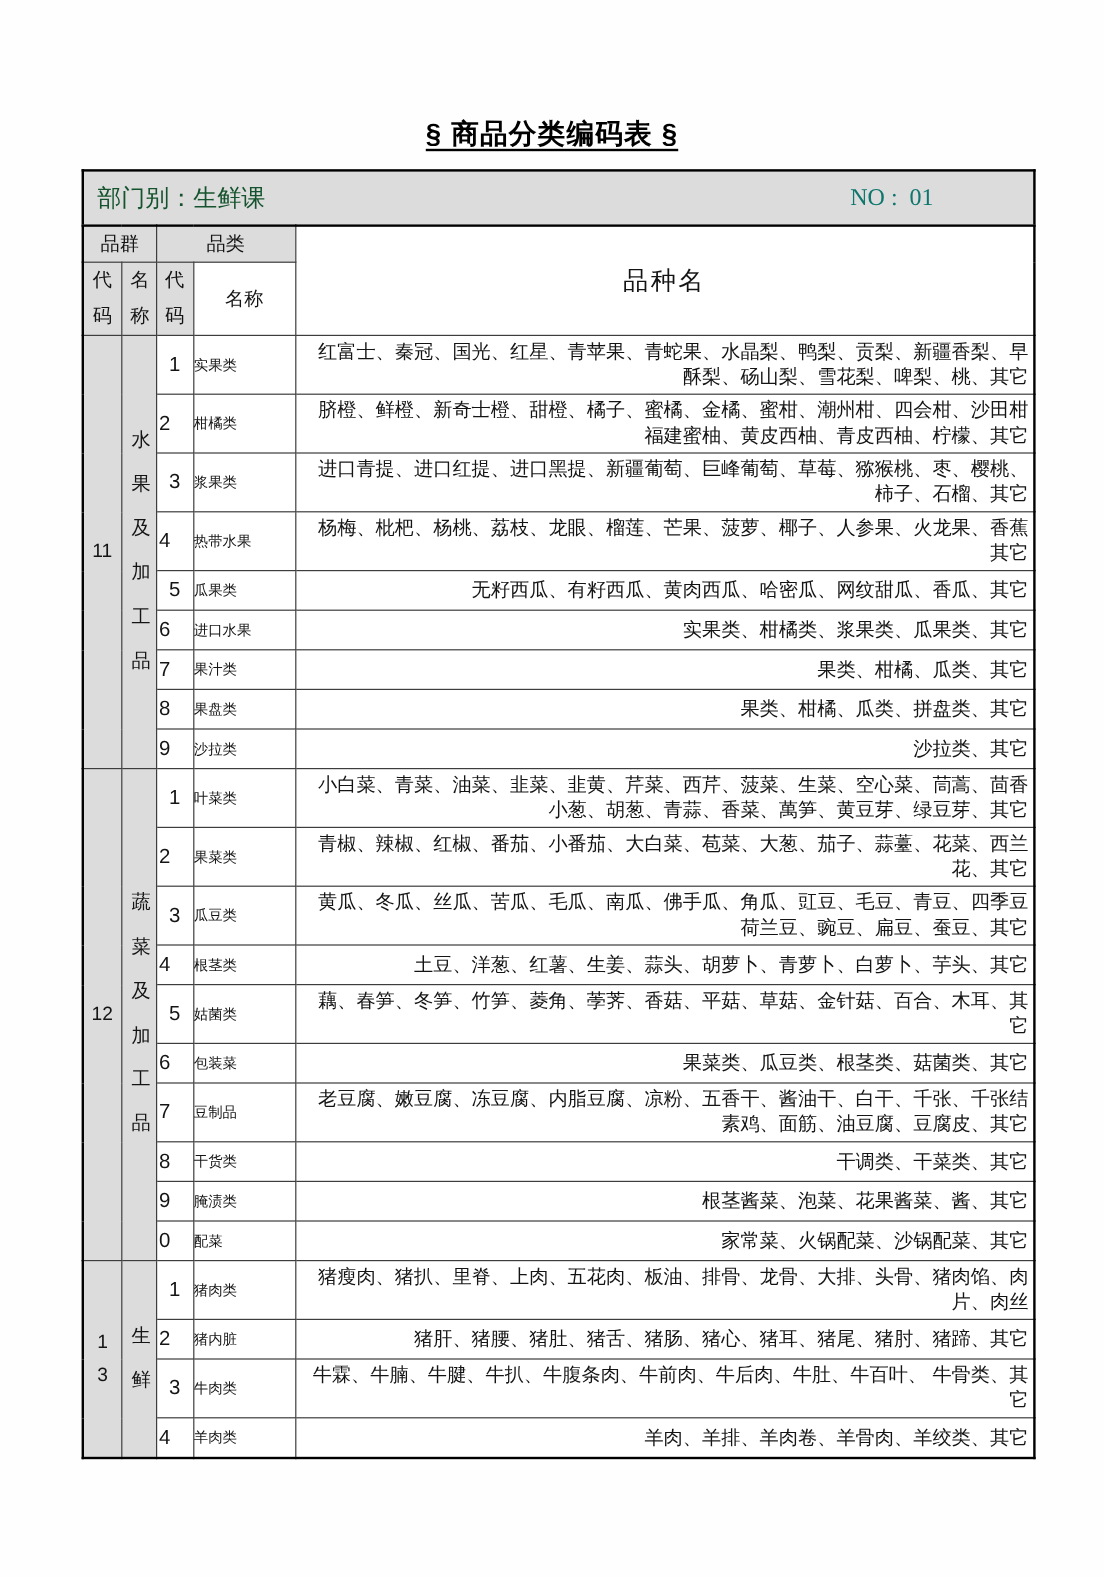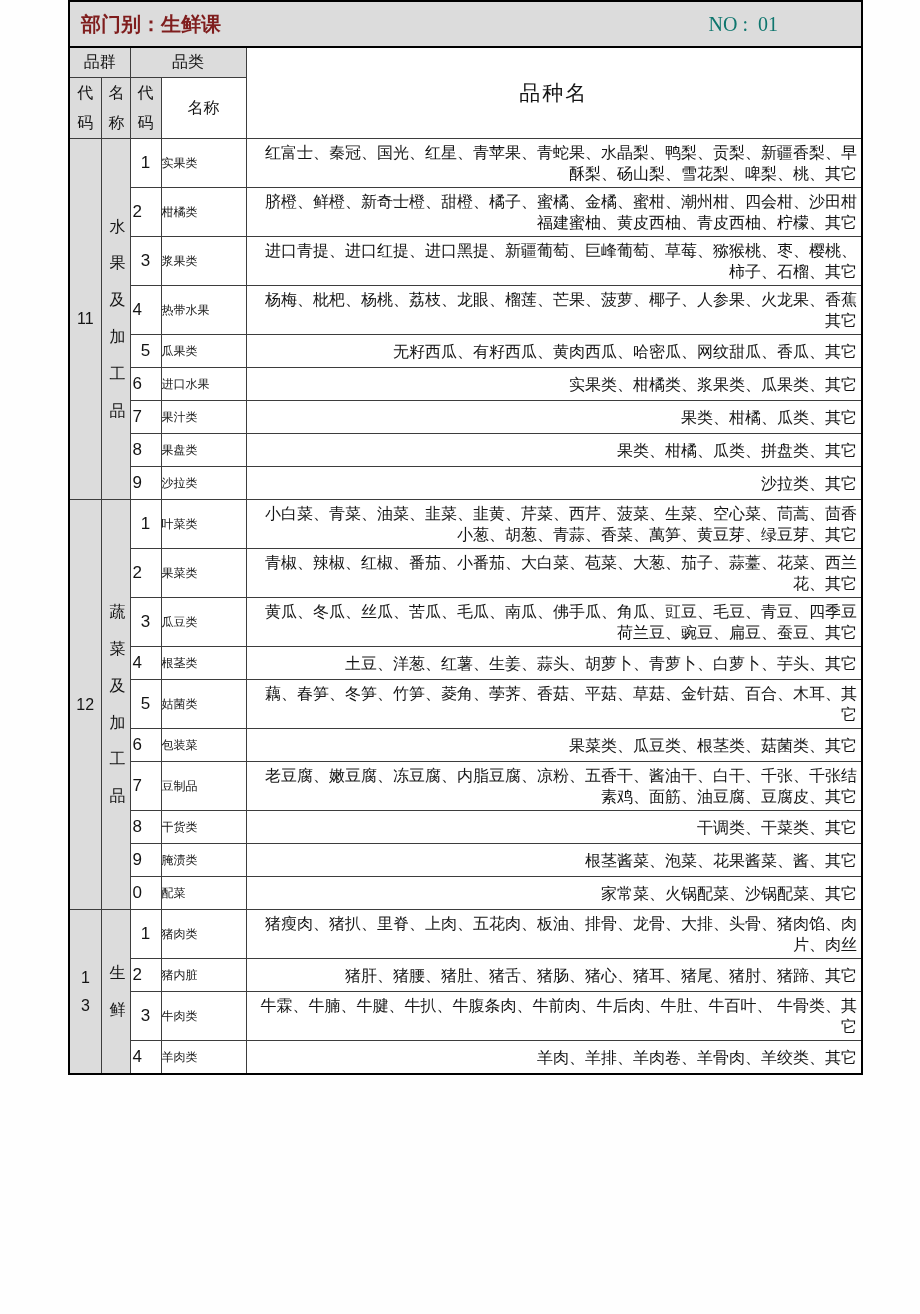--- a/index.html
+++ b/index.html
@@ -21,21 +21,21 @@
   }
   .sheet{margin-left:68px;width:795px;}
   .dept-bar{
     box-sizing:border-box;
     border:2px solid #000;border-bottom:none;
     background:#dcdcdc;
     height:46px;
     display:flex;align-items:center;
     padding:0 11px;
   }
-  .dept-label{font-size:20px;font-weight:bold;color:#7f1d1d;}
+  .dept-label{font-size:20px;font-weight:normal;color:#14532d;}
   .doc-no{
     margin-left:auto;margin-right:72px;
     font-family:"Liberation Serif","DejaVu Serif",serif;
     font-size:20px;font-weight:normal;white-space:pre;color:#0f766e;
   }
   table.cls{
     border-collapse:collapse;table-layout:fixed;
     width:795px;
     border:2px solid #000;
     background:#fff;
@@ -74,20 +74,21 @@
     font-size:16px;line-height:21px;
     padding:3px 4px 3px 7px;height:26px;
     text-align:right;
   }
 </style>
 </head>
 <body>
 
 <div class="page">
 
+  <h1 class="title"><span>§ 商品分类编码表 §</span></h1>
 
   <div class="sheet">
 
     <div class="dept-bar">
       <span class="dept-label">部门别：生鲜课</span>
       <span class="doc-no">NO :  01</span>
     </div>
 
     <table class="cls">
       <colgroup>

